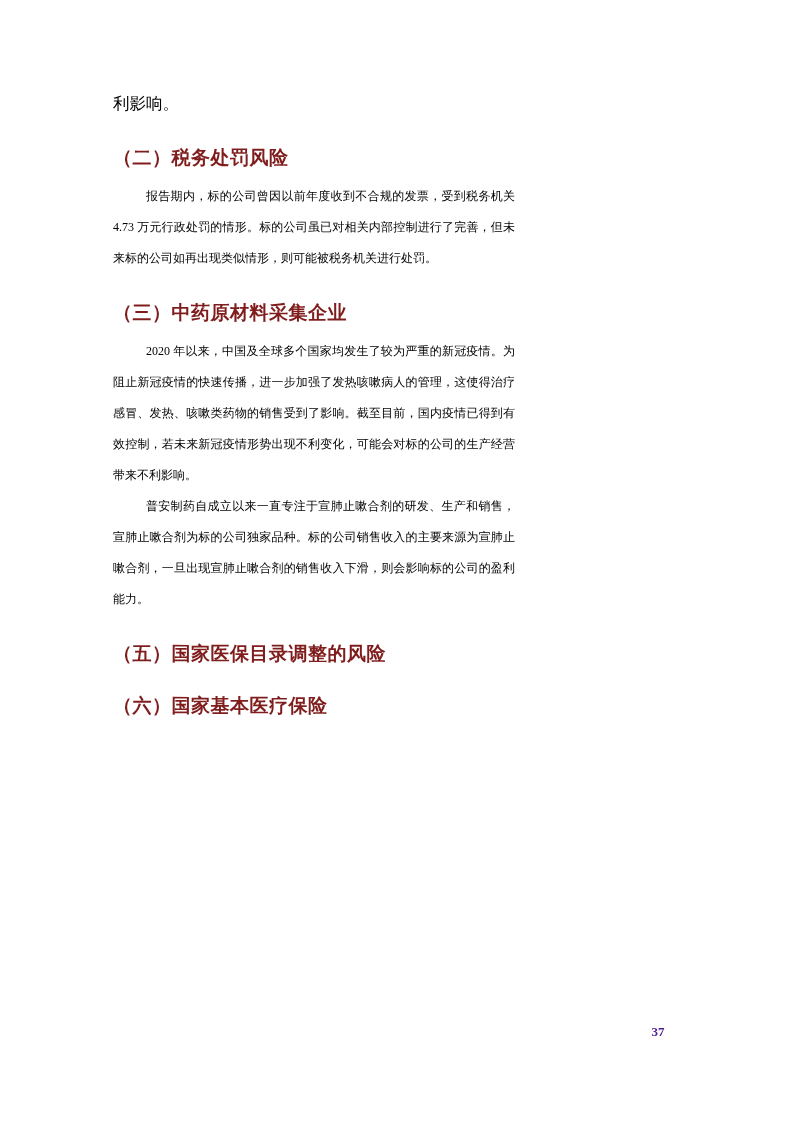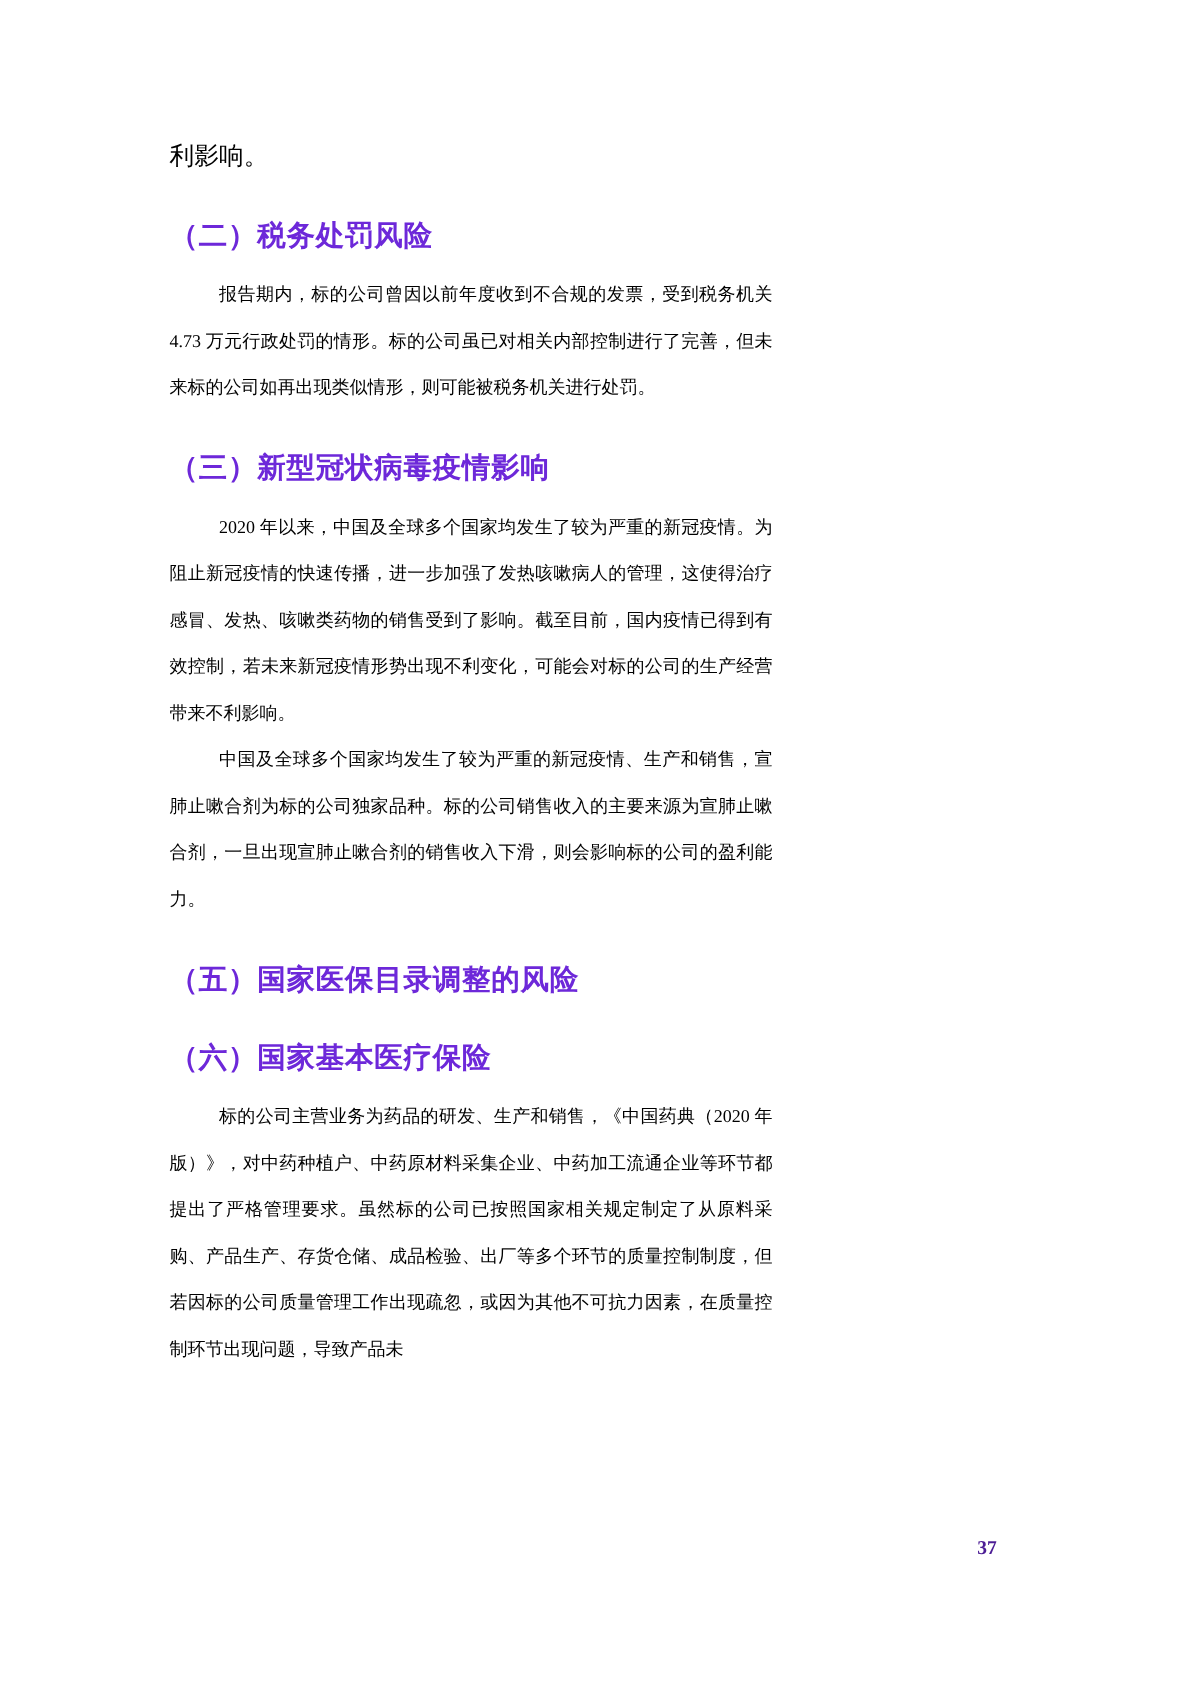--- a/index.html
+++ b/index.html
@@ -31,21 +31,21 @@
     line-height: 31px;
     text-align: justify;
   }
   .section-heading {
     margin: 26px 0 10px 0;
     font-family: "Liberation Sans", "DejaVu Sans", sans-serif;
     font-weight: bold;
     font-size: 19px;
     line-height: 26px;
     letter-spacing: 0.5px;
-    color: #6d28d9;
+    color: #7f1d1d;
   }
   .section-body {
     margin: 0;
     font-size: 12px;
     line-height: 31px;
     text-align: justify;
     text-justify: inter-ideograph;
     text-indent: 33px;
     word-break: break-all;
   }
@@ -65,25 +65,24 @@
 </head>
 <body>
 
 <div class="page">
 
   <p class="continuation">利影响。</p>
 
   <h2 class="section-heading">（二）税务处罚风险</h2>
   <p class="section-body">报告期内，标的公司曾因以前年度收到不合规的发票，受到税务机关 4.73 万元行政处罚的情形。标的公司虽已对相关内部控制进行了完善，但未来标的公司如再出现类似情形，则可能被税务机关进行处罚。</p>
 
-  <h2 class="section-heading">（三）新型冠状病毒疫情影响</h2>
+  <h2 class="section-heading">（三）中药原材料采集企业</h2>
   <p class="section-body">2020 年以来，中国及全球多个国家均发生了较为严重的新冠疫情。为阻止新冠疫情的快速传播，进一步加强了发热咳嗽病人的管理，这使得治疗感冒、发热、咳嗽类药物的销售受到了影响。截至目前，国内疫情已得到有效控制，若未来新冠疫情形势出现不利变化，可能会对标的公司的生产经营带来不利影响。</p>
 
-  <p class="section-body">中国及全球多个国家均发生了较为严重的新冠疫情、生产和销售，宣肺止嗽合剂为标的公司独家品种。标的公司销售收入的主要来源为宣肺止嗽合剂，一旦出现宣肺止嗽合剂的销售收入下滑，则会影响标的公司的盈利能力。</p>
+  <p class="section-body">普安制药自成立以来一直专注于宣肺止嗽合剂的研发、生产和销售，宣肺止嗽合剂为标的公司独家品种。标的公司销售收入的主要来源为宣肺止嗽合剂，一旦出现宣肺止嗽合剂的销售收入下滑，则会影响标的公司的盈利能力。</p>
 
   <h2 class="section-heading">（五）国家医保目录调整的风险</h2>
 
   <h2 class="section-heading">（六）国家基本医疗保险</h2>
-  <p class="section-body">标的公司主营业务为药品的研发、生产和销售，《中国药典（2020 年版）》，对中药种植户、中药原材料采集企业、中药加工流通企业等环节都提出了严格管理要求。虽然标的公司已按照国家相关规定制定了从原料采购、产品生产、存货仓储、成品检验、出厂等多个环节的质量控制制度，但若因标的公司质量管理工作出现疏忽，或因为其他不可抗力因素，在质量控制环节出现问题，导致产品未</p>
 
   <div class="page-number">37</div>
 
 </div>
 
 </body></html>

